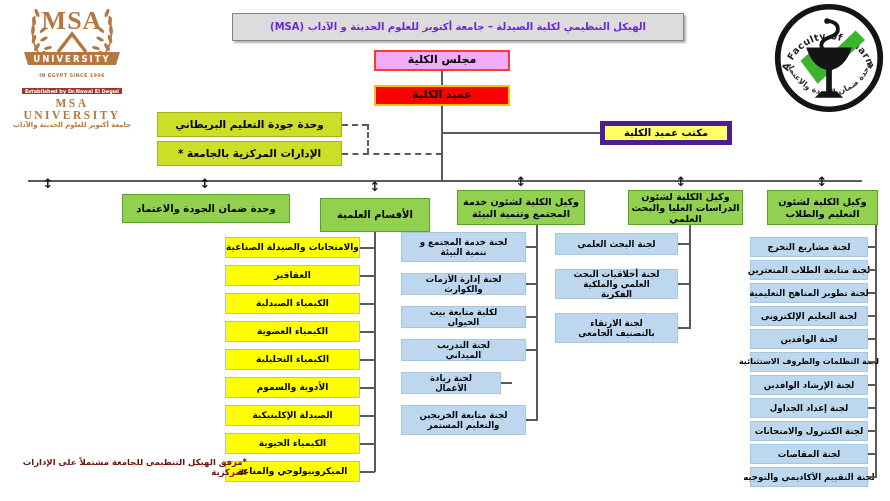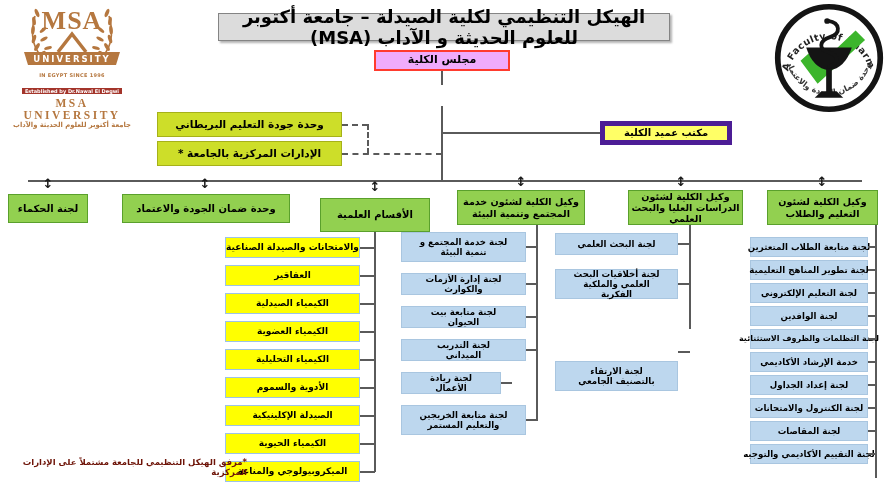--- a/index.html
+++ b/index.html
@@ -3,21 +3,21 @@
 <meta charset="utf-8">
 <style>
   * { margin:0; padding:0; box-sizing:border-box; }
   html,body { background:#ffffff; }
   body { font-family:"DejaVu Sans","Liberation Sans",sans-serif; }
   #canvas { position:relative; width:890px; height:501px; background:#fff; overflow:hidden; }
   .abs { position:absolute; }
   .box { display:flex; align-items:center; justify-content:center; text-align:center;
          font-weight:bold; color:#000; line-height:1.18; }
   .title-box { background:#dcdcdc; border:1px solid #848484; box-shadow:2px 2px 2px rgba(0,0,0,.3);
-               color:#000000; font-size:18px; }
+               color:#6d28d9; font-size:10px;margin-left:14px; }
   .council   { background:#f0abfc; border:2px solid #ff3b2e; font-size:11px; }
   .dean      { background:#ff0000; border:2px solid #ffc000; font-size:11px; }
   .chart-box { background:#cdde29; border:1px solid #a6b119; font-size:10.5px; }
   .dean-office { background:#ffff66; border:5px solid #4c1d95; font-size:10px; }
   .green-box { background:#92d050; border:1.5px solid #5aa02c; font-size:9.6px; padding:1px 2px; }
   .yellow-box{ background:#ffff00; border:1px solid #9dc3e6; font-size:9px; height:21px; width:135px; }
   .blue-box  { background:#bdd7ee; border:1px solid #a9c6e0; font-size:8.6px; padding:1px 16px; }
   .line  { background:#5a5a5a; }
   .dash-h{ border-top:2px dashed #5a5a5a; height:0; }
   .dash-v{ border-left:2px dashed #5a5a5a; width:0; }
@@ -95,40 +95,40 @@
         <rect x="57" y="70" width="6" height="26"></rect>
         <path d="M45,101 L75,101 L68,94 L52,94 Z"></path>
         <path d="M59,20 C72,22 73,33 61,37 C49,41 49,50 60,53 C71,56 70,65 60,68" fill="none" stroke="#141414" stroke-width="4" stroke-linecap="round"></path>
         <circle cx="58" cy="20" r="3"></circle>
       </g>
     </svg>
   </div>
 
   <div class="abs box council" style="left:374px;top:50px;width:136px;height:21px;" dir="rtl">مجلس الكلية</div>
   <div class="abs line" style="left:441px;top:71px;width:2px;height:14px;"></div>
+  <div class="abs box dean" style="left:374px;top:85px;width:136px;height:21px;" dir="rtl">عميد الكلية</div>
   <div class="abs line" style="left:441px;top:106px;width:2px;height:74px;"></div>
 
   <div class="abs box chart-box" style="left:157px;top:112px;width:185px;height:25px;" dir="rtl">وحدة جودة التعليم البريطاني</div>
   <div class="abs box chart-box" style="left:157px;top:141px;width:185px;height:25px;" dir="rtl">الإدارات المركزية بالجامعة *</div>
   <div class="abs dash-h" style="left:342px;top:124px;width:26px;"></div>
   <div class="abs dash-v" style="left:367px;top:124px;height:30px;"></div>
   <div class="abs dash-h" style="left:342px;top:153px;width:100px;"></div>
 
   <div class="abs line" style="left:443px;top:132px;width:157px;height:2px;"></div>
   <div class="abs box dean-office" style="left:600px;top:121px;width:132px;height:24px;" dir="rtl">مكتب عميد الكلية</div>
 
   <div class="abs line" style="left:28px;top:180px;width:834px;height:2px;"></div>
   <div class="abs arrow" style="left:41px;top:177px;width:14px;">↕</div>
   <div class="abs arrow" style="left:198px;top:177px;width:14px;">↕</div>
   <div class="abs arrow" style="left:368px;top:180px;width:14px;">↕</div>
   <div class="abs arrow" style="left:514px;top:175px;width:14px;">↕</div>
   <div class="abs arrow" style="left:674px;top:175px;width:14px;">↕</div>
   <div class="abs arrow" style="left:815px;top:175px;width:14px;">↕</div>
 
-  <div class="abs box green-box" style="left:8px;top:194px;width:80px;height:29px;font-size:10px;" dir="rtl">لجنة الحكماء</div>
   <div class="abs box green-box" style="left:122px;top:194px;width:168px;height:29px;font-size:10px;" dir="rtl">وحدة ضمان الجودة والاعتماد</div>
   <div class="abs box green-box" style="left:320px;top:198px;width:110px;height:34px;font-size:10px;" dir="rtl">الأقسام العلمية</div>
   <div class="abs box green-box" style="left:457px;top:190px;width:128px;height:35px;" dir="rtl">وكيل الكلية لشئون خدمة المجتمع وتنمية البيئة</div>
   <div class="abs box green-box" style="left:628px;top:190px;width:115px;height:35px;" dir="rtl">وكيل الكلية لشئون الدراسات العليا والبحث العلمي</div>
   <div class="abs box green-box" style="left:767px;top:190px;width:111px;height:35px;" dir="rtl">وكيل الكلية لشئون التعليم والطلاب</div>
 
   <div class="abs line" style="left:374px;top:232px;width:2px;height:240px;"></div>
   <div class="abs line" style="left:536px;top:225px;width:2px;height:196px;"></div>
   <div class="abs line" style="left:689px;top:225px;width:2px;height:104px;"></div>
   <div class="abs line" style="left:875px;top:225px;width:2px;height:253px;"></div>
@@ -175,21 +175,21 @@
   <div class="abs col" style="left:401px;top:232px;width:136px;gap:11px;">
     <div class="colrow">
         <div class="box blue-box" style="width:125px;height:30px;" dir="rtl">لجنة خدمة المجتمع و تنمية البيئة</div>
         <div class="stub" style="width:11px;"></div>
       </div>
     <div class="colrow">
         <div class="box blue-box" style="width:125px;height:22px;" dir="rtl">لجنة إدارة الأزمات والكوارث</div>
         <div class="stub" style="width:11px;"></div>
       </div>
     <div class="colrow">
-        <div class="box blue-box" style="width:125px;height:22px;" dir="rtl">لجنة متابعة بيت الحيوان</div>
+        <div class="box blue-box" style="width:125px;height:22px;" dir="rtl">لكلية متابعة بيت الحيوان</div>
         <div class="stub" style="width:11px;"></div>
       </div>
     <div class="colrow">
         <div class="box blue-box" style="width:125px;height:22px;" dir="rtl">لجنة التدريب الميداني</div>
         <div class="stub" style="width:11px;"></div>
       </div>
     <div class="colrow">
         <div class="box blue-box" style="width:100px;height:22px;" dir="rtl">لجنة ريادة الأعمال</div>
         <div class="stub" style="width:11px;"></div>
       </div>
@@ -202,48 +202,52 @@
   <div class="abs col" style="left:555px;top:233px;width:135px;gap:14px;">
     <div class="colrow">
         <div class="box blue-box" style="width:123px;height:22px;" dir="rtl">لجنة البحث العلمي</div>
         <div class="stub" style="width:12px;"></div>
       </div>
     <div class="colrow">
         <div class="box blue-box" style="width:123px;height:30px;" dir="rtl">لجنة أخلاقيات البحث العلمي والملكية الفكرية</div>
         <div class="stub" style="width:12px;"></div>
       </div>
     <div class="colrow">
-        <div class="box blue-box" style="width:123px;height:30px;margin-top:48px;" dir="rtl">لجنة الارتقاء بالتصنيف الجامعي</div>
+        <div class="box blue-box" style="width:123px;height:30px;" dir="rtl">لجنة الارتقاء بالتصنيف الجامعي</div>
         <div class="stub" style="width:12px;"></div>
       </div>
   </div>
 
   <div class="abs col" style="left:750px;top:237px;width:126px;gap:3px;">
     <div class="colrow">
+        <div class="box blue-box" style="width:118px;height:20px;white-space:nowrap;" dir="rtl">لجنة مشاريع التخرج</div>
+        <div class="stub" style="width:8px;"></div>
+      </div>
+    <div class="colrow">
         <div class="box blue-box" style="width:118px;height:20px;white-space:nowrap;" dir="rtl">لجنة متابعة الطلاب المتعثرين</div>
         <div class="stub" style="width:8px;"></div>
       </div>
     <div class="colrow">
         <div class="box blue-box" style="width:118px;height:20px;white-space:nowrap;" dir="rtl">لجنة تطوير المناهج التعليمية</div>
         <div class="stub" style="width:8px;"></div>
       </div>
     <div class="colrow">
         <div class="box blue-box" style="width:118px;height:20px;white-space:nowrap;" dir="rtl">لجنة التعليم الإلكتروني</div>
         <div class="stub" style="width:8px;"></div>
       </div>
     <div class="colrow">
         <div class="box blue-box" style="width:118px;height:20px;white-space:nowrap;" dir="rtl">لجنة الوافدين</div>
         <div class="stub" style="width:8px;"></div>
       </div>
     <div class="colrow">
         <div class="box blue-box" style="width:118px;height:20px;white-space:nowrap;font-size:8px;" dir="rtl">لجنة التظلمات والظروف الاستثنائية</div>
         <div class="stub" style="width:8px;"></div>
       </div>
     <div class="colrow">
-        <div class="box blue-box" style="width:118px;height:20px;white-space:nowrap;" dir="rtl">خدمة الإرشاد الأكاديمي</div>
+        <div class="box blue-box" style="width:118px;height:20px;white-space:nowrap;" dir="rtl">لجنة الإرشاد الوافدين</div>
         <div class="stub" style="width:8px;"></div>
       </div>
     <div class="colrow">
         <div class="box blue-box" style="width:118px;height:20px;white-space:nowrap;" dir="rtl">لجنة إعداد الجداول</div>
         <div class="stub" style="width:8px;"></div>
       </div>
     <div class="colrow">
         <div class="box blue-box" style="width:118px;height:20px;white-space:nowrap;" dir="rtl">لجنة الكنترول والامتحانات</div>
         <div class="stub" style="width:8px;"></div>
       </div>

